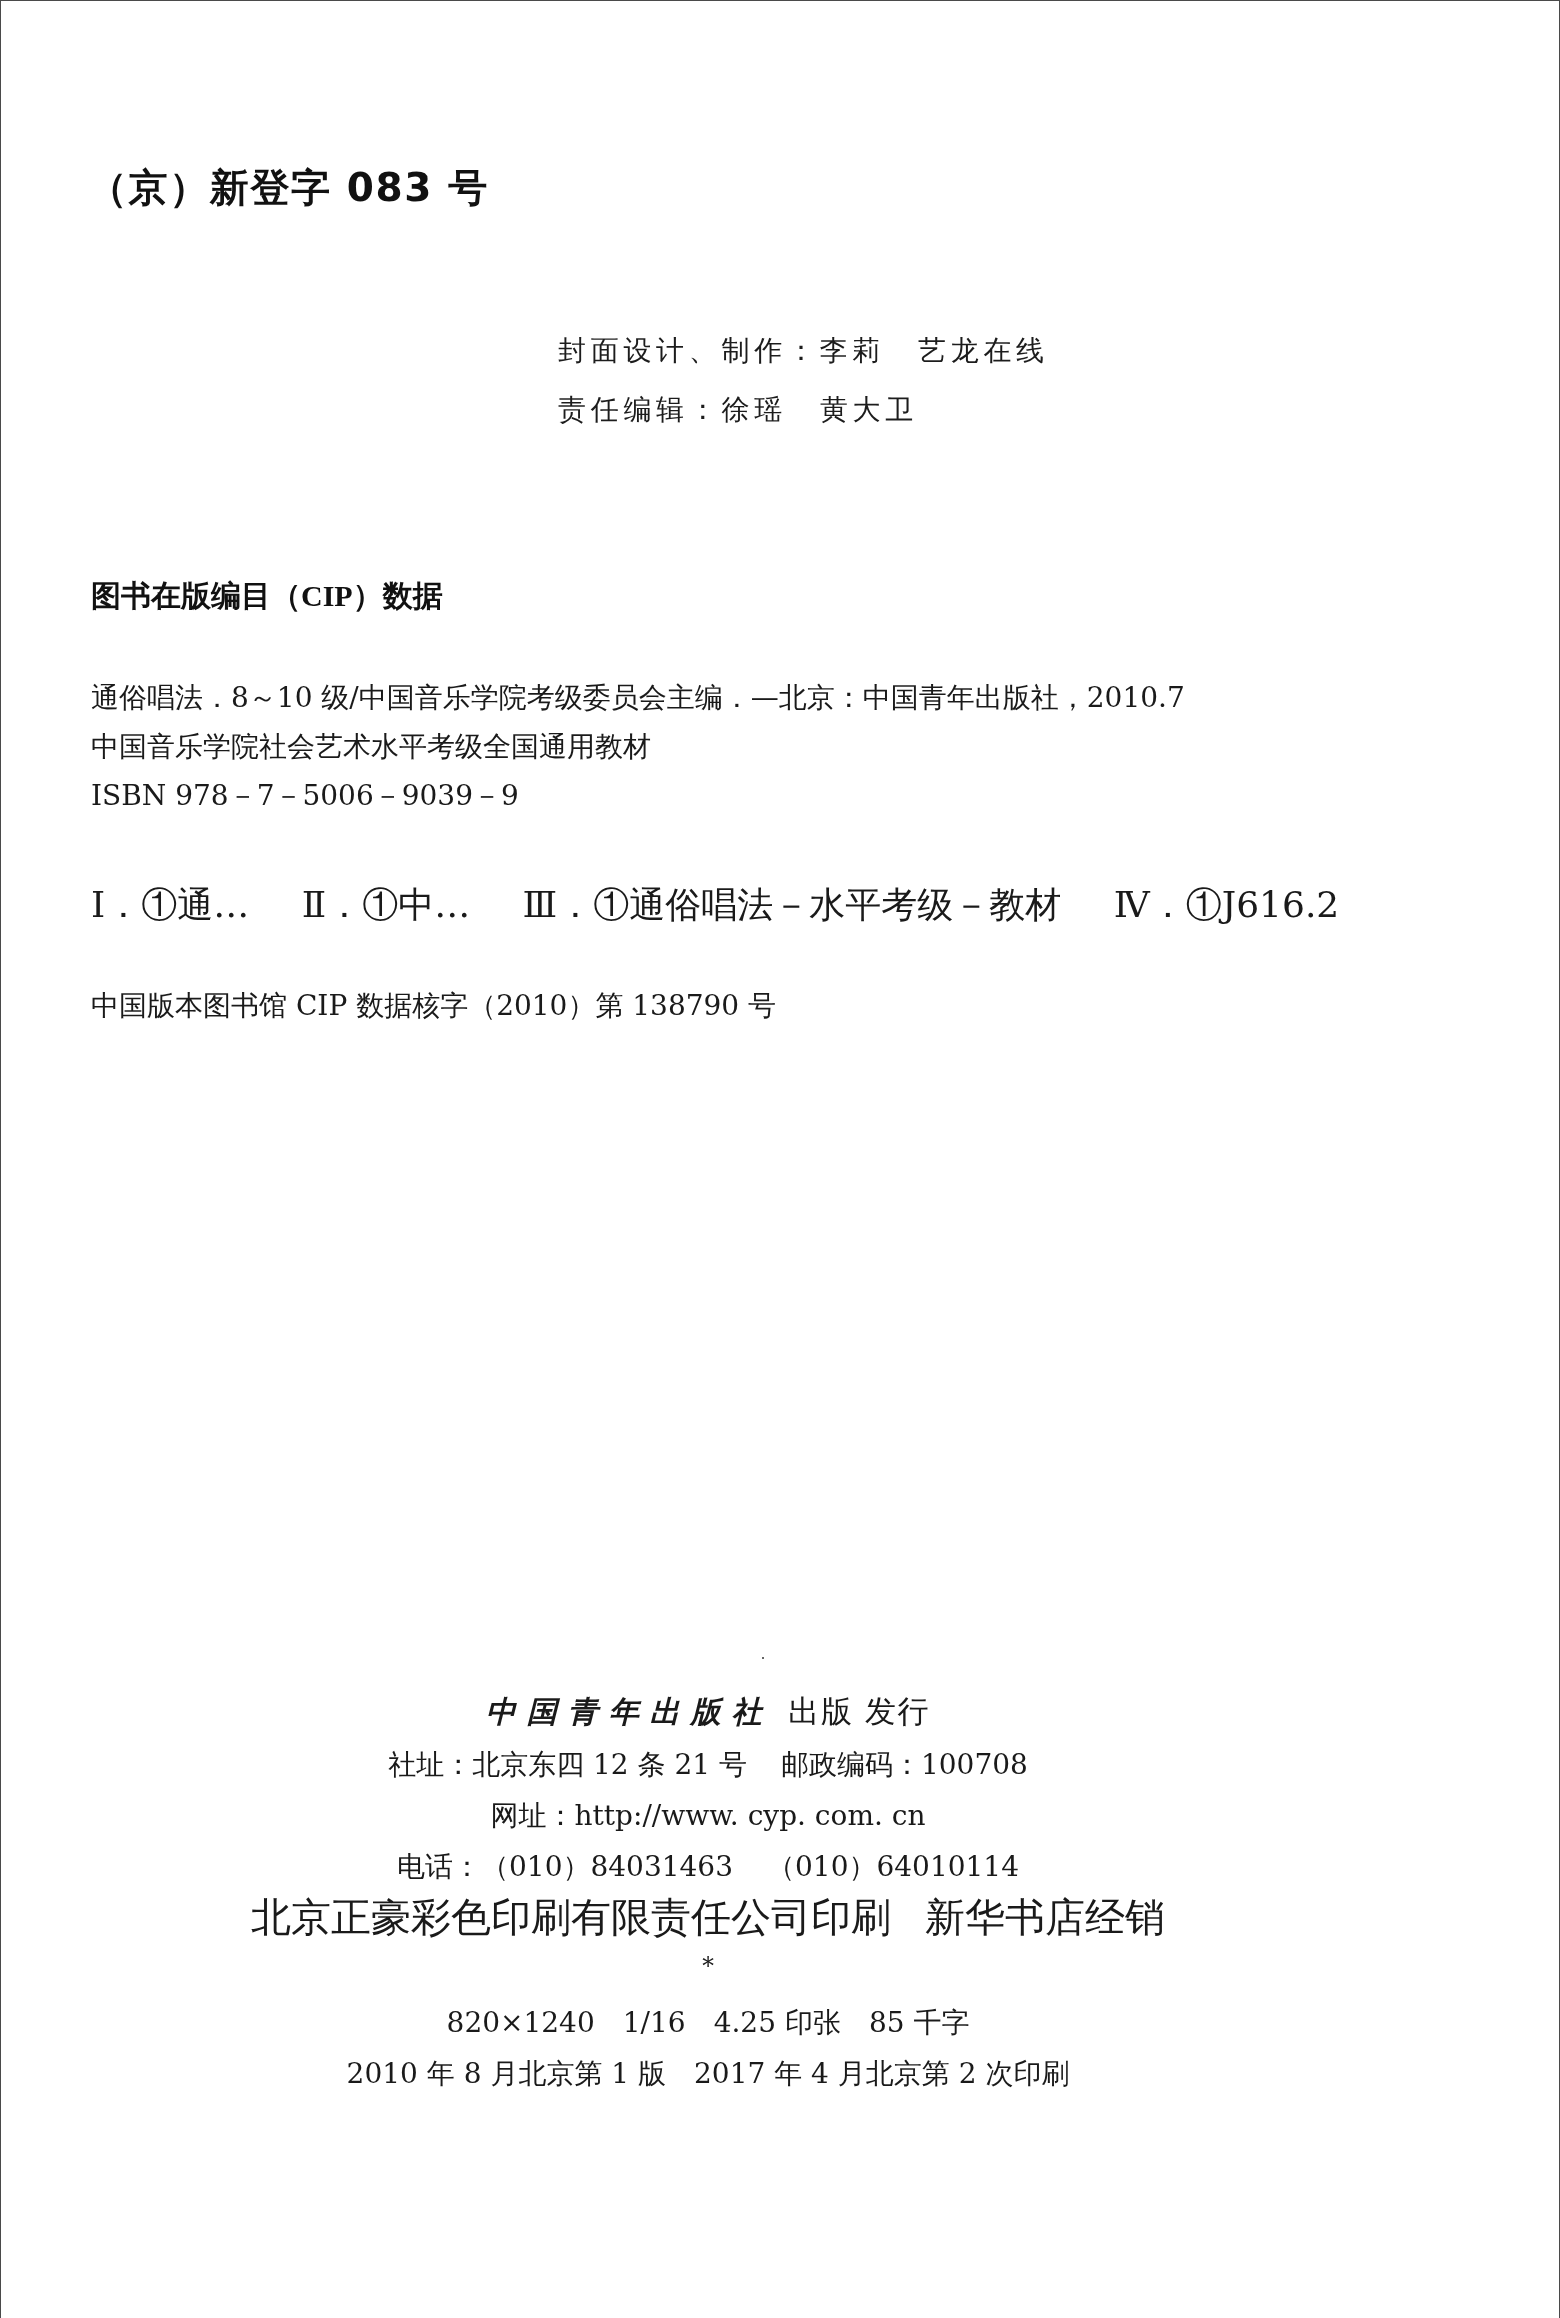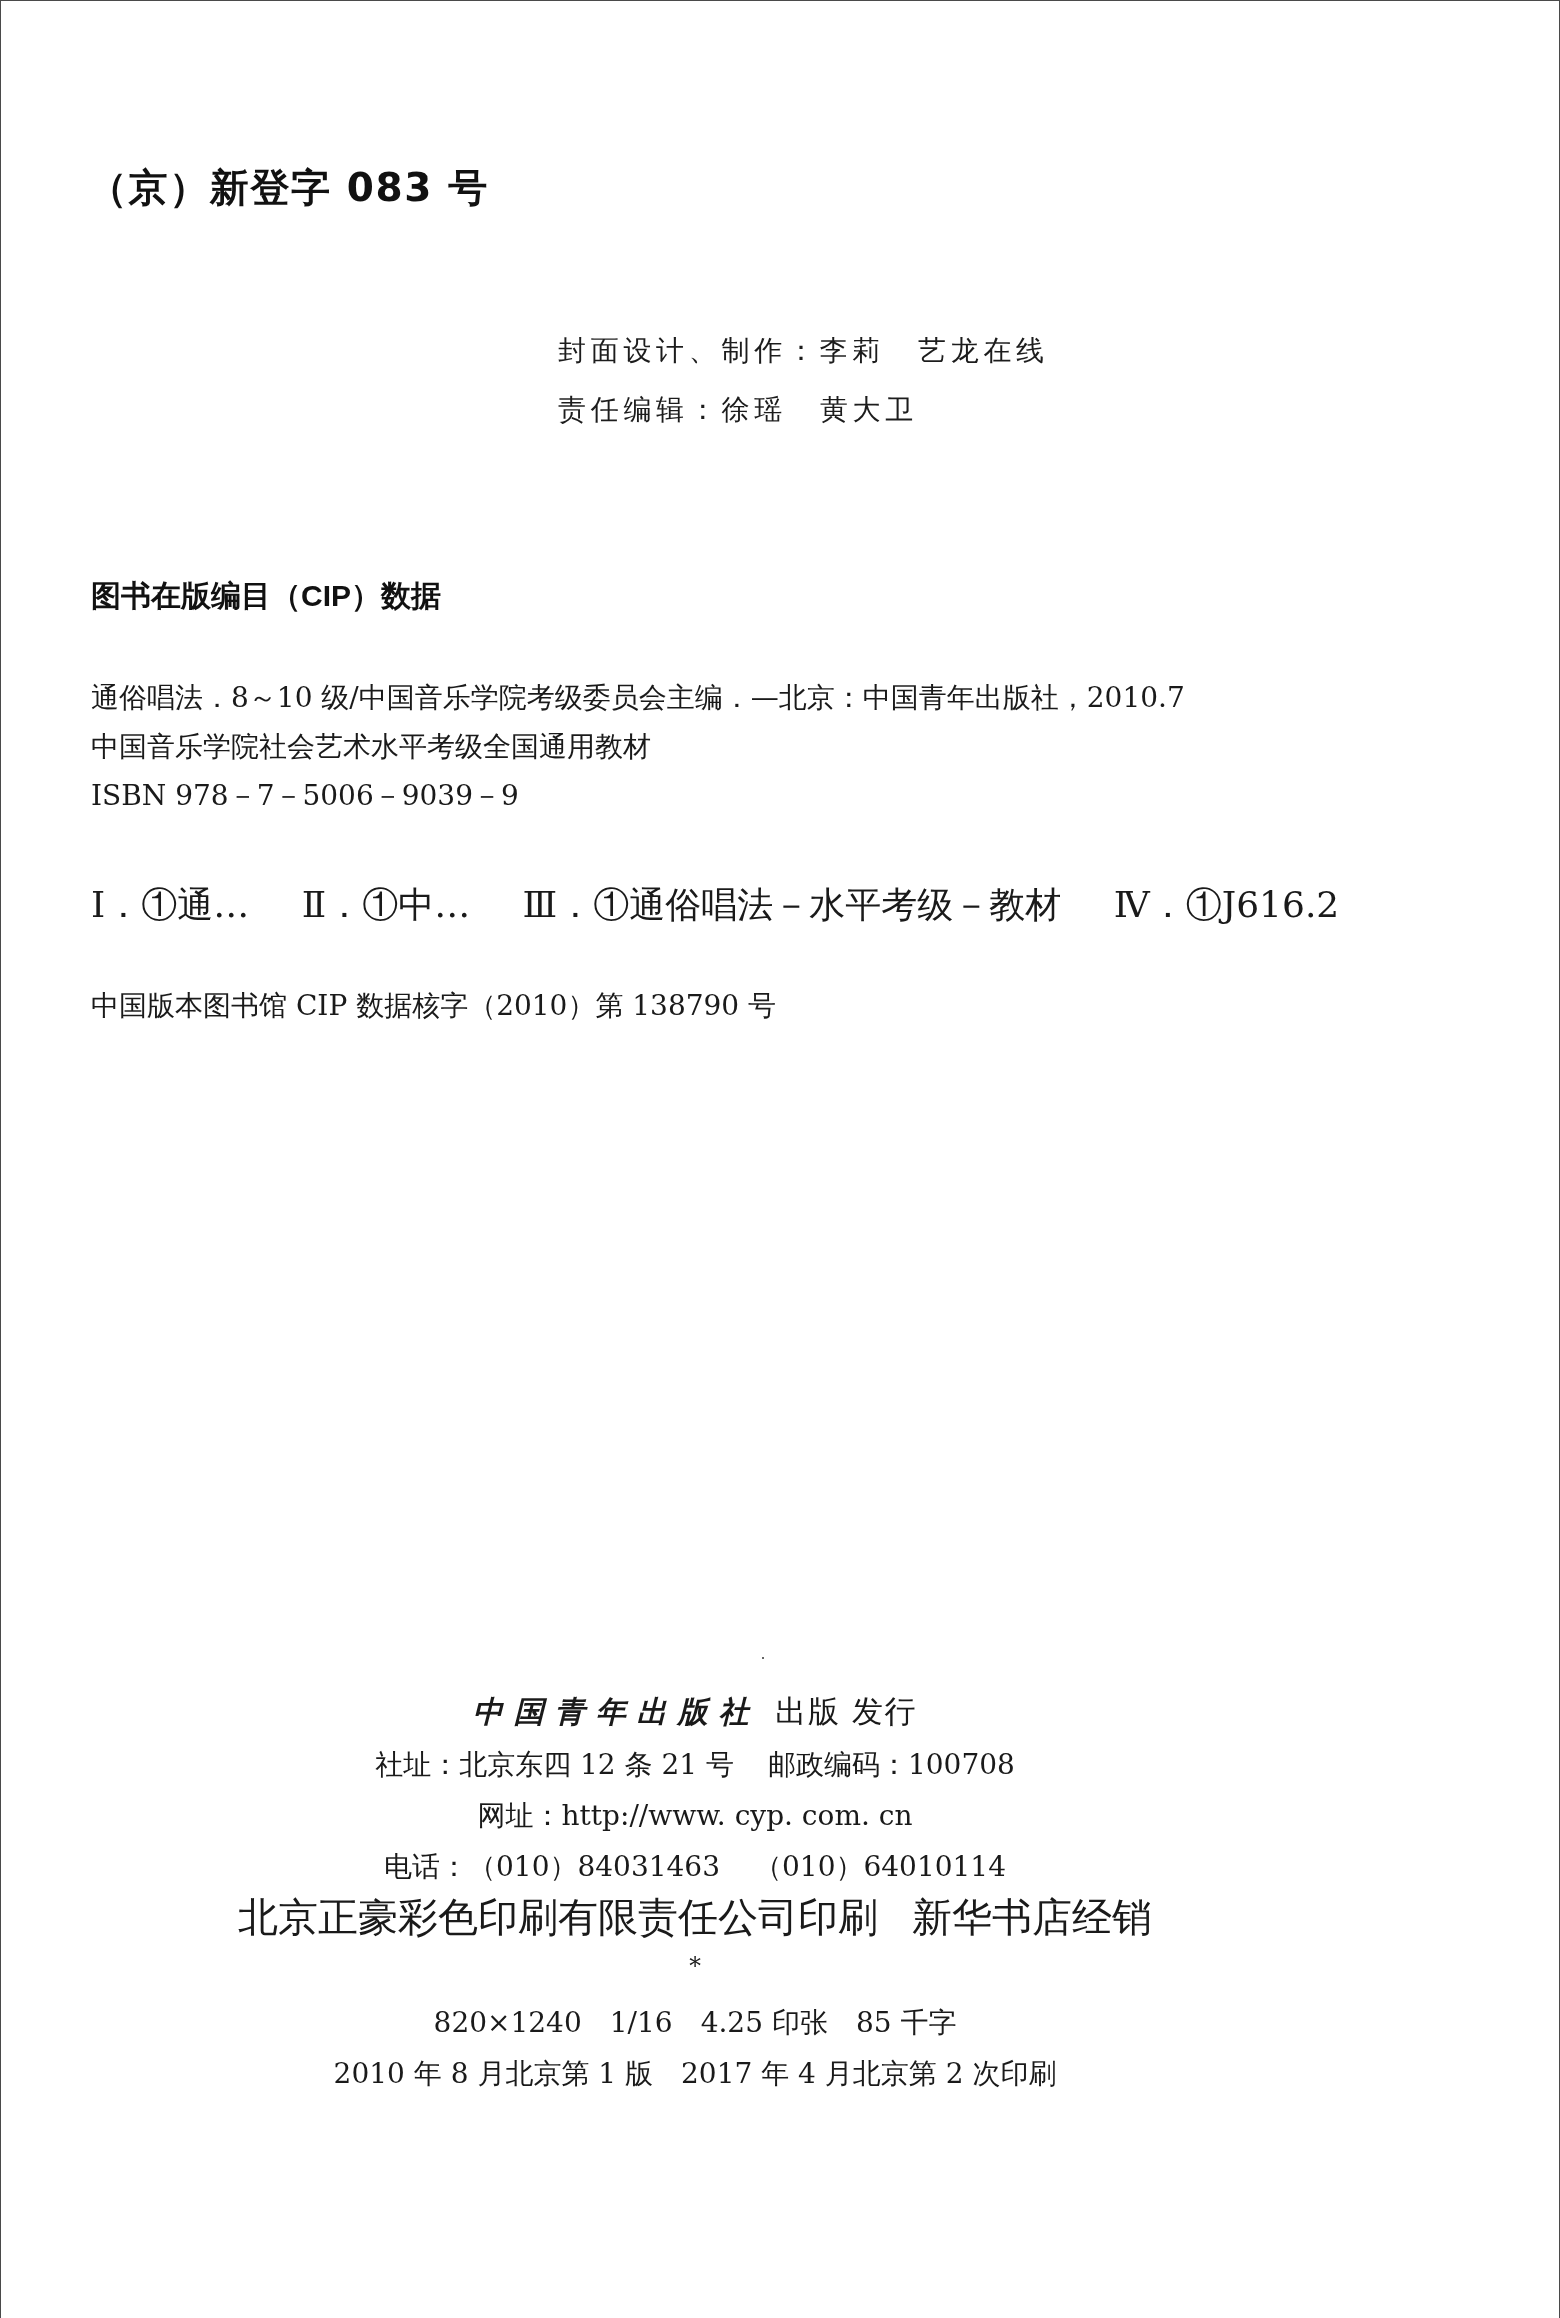--- a/index.html
+++ b/index.html
@@ -44,21 +44,21 @@
       line-height: 59px;
       letter-spacing: 4.7px;
       color: #1c1c1c;
     }
     .credits .row { display: block; }
     .credits .gap { display: inline-block; width: 33px; }
 
     
     .cip-title {
       left: 90px; top: 570px;
-      font-family: Liberation Sans, sans-serif;
+      font-family: Liberation Serif, serif;
       font-weight: bold;
       font-size: 30px;
       line-height: 50px;
       color: #111;
     }
     .cip-lines {
       left: 90px; top: 672px;
       font-size: 28px;
       line-height: 49px;
       color: #1a1a1a;
@@ -74,21 +74,21 @@
     .cip-class .seg:last-child { margin-right: 0; }
     .cip-record {
       left: 90px; top: 981px;
       font-size: 28px;
       line-height: 47px;
       color: #1a1a1a;
     }
 
     
     .imprint {
-      left: 0; width: 1388px;
+      left: 13px; width: 1388px;
       text-align: center;
       font-size: 28px;
       color: #1a1a1a;
     }
     .imprint .row { display: block; }
     .publisher-line { top: 1685px; line-height: 51px; }
     .publisher-logo {
       font-family: "DejaVu Serif", serif;
       font-style: italic;
       font-weight: bold;

